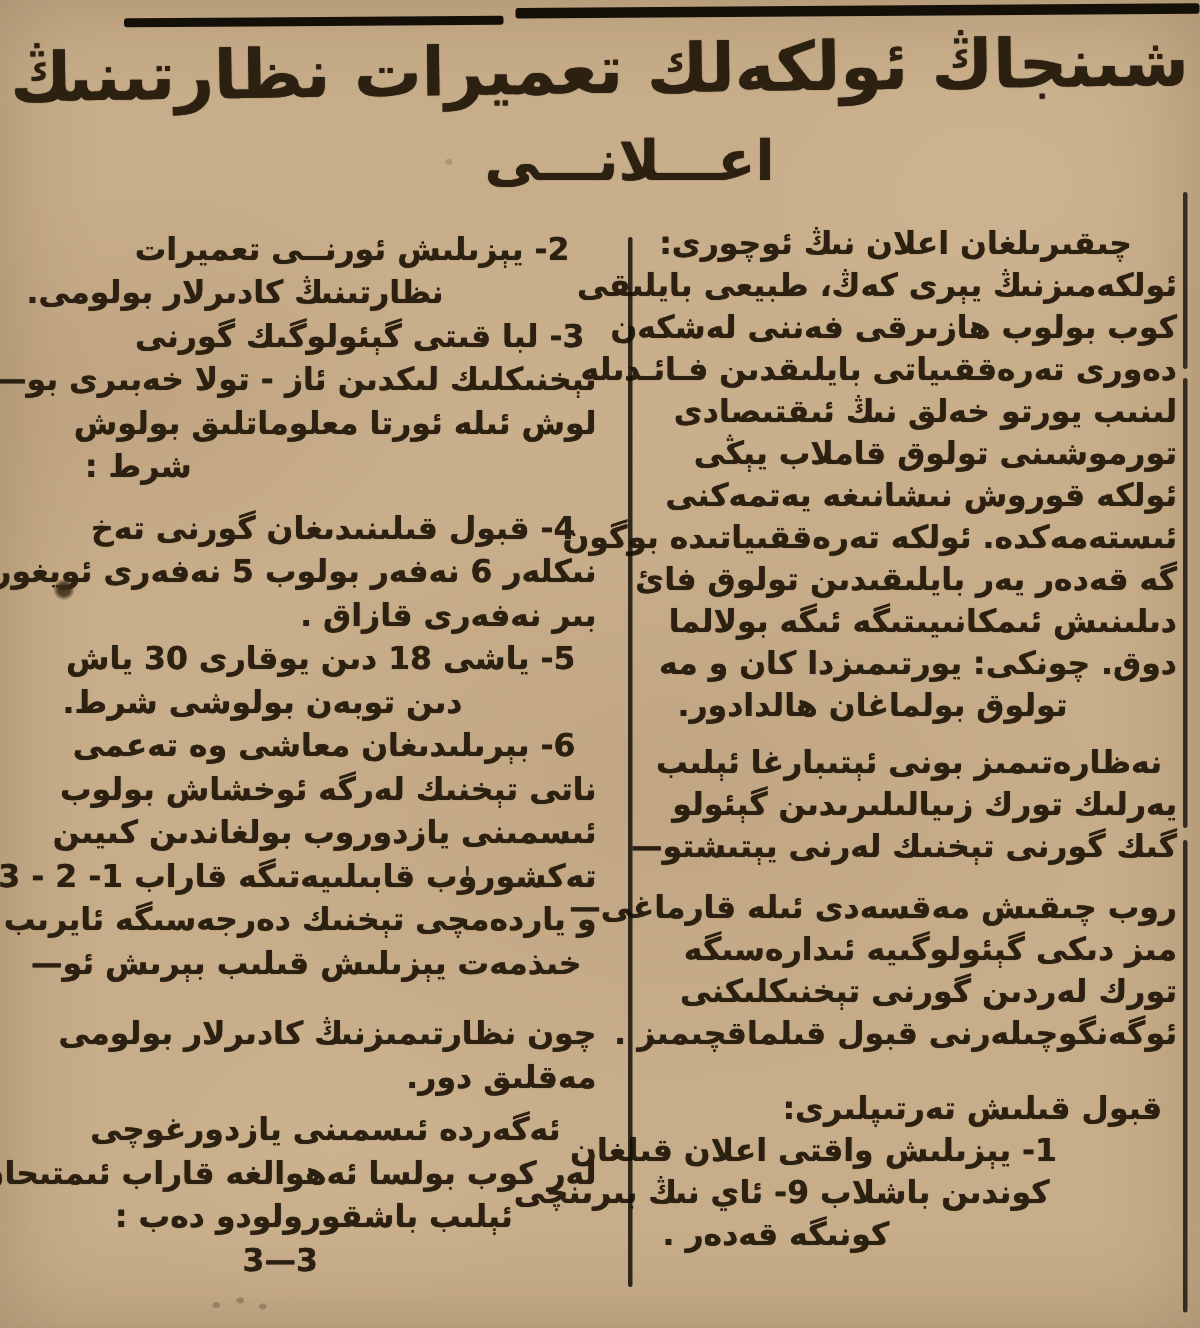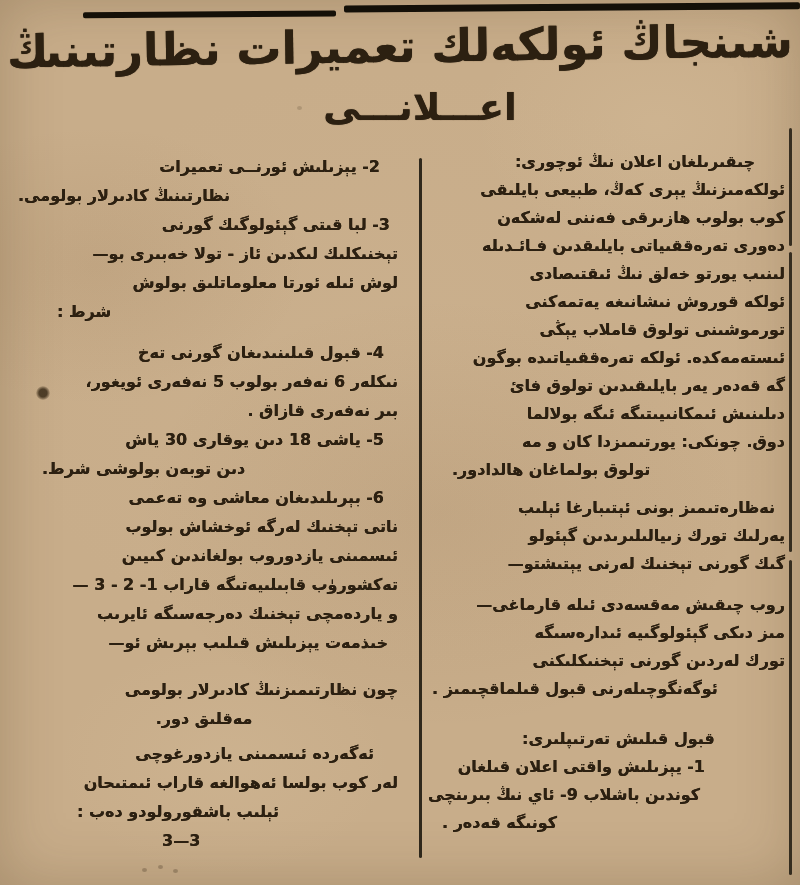--- a/index.html
+++ b/index.html
@@ -34,21 +34,21 @@
     transform:rotate(-0.8deg);letter-spacing:1px;
     text-shadow:0 0 .7px currentColor;
   }
   .subtitle{
     position:absolute;top:86px;left:0;width:100%;text-align:center;
     font-size:37px;font-weight:bold;color:var(--ink);
     transform:translateX(20px);
     text-shadow:0 0 .7px currentColor;
   }
   .col{
-    position:absolute;color:var(--ink);font-weight:bold;font-size:16px;
+    position:absolute;color:var(--ink);font-weight:bold;font-size:21px;
     text-shadow:0 0 .5px currentColor;
   }
   .col.left-pos{left:2px;top:152px;width:396px;line-height:29px;}
   .col.right-pos{left:427px;top:148px;width:358px;line-height:28px;}
   .tline{white-space:nowrap;}
   .divider{
     position:absolute;left:419px;top:158px;width:3px;height:700px;
     background:var(--rule);opacity:.85;border-radius:2px;
   }
   .edge-rule{position:absolute;left:789px;width:3px;background:var(--rule);opacity:.8;border-radius:2px;}
@@ -78,22 +78,22 @@
 
   <div class="title">شىنجاڭ ئولكەلك تعميرات نظارتىنىڭ</div>
   <div class="subtitle">اعـــلانـــى</div>
 
   <div class="col right-pos">
       <div class="tline" dir="rtl" style="text-align: right; padding-right: 30px;">چىقىرىلغان اعلان نىڭ ئوچورى:</div>
       <div class="tline" dir="rtl" style="text-align: right;">ئولكەمىزنىڭ يېرى كەڭ، طبيعى بايلىقى</div>
       <div class="tline" dir="rtl" style="text-align: right;">كوب بولوب ھازىرقى فەننى لەشكەن</div>
       <div class="tline" dir="rtl" style="text-align: right;">دەورى تەرەققىياتى بايلىقدىن فـائـدىلە</div>
       <div class="tline" dir="rtl" style="text-align: right;">لىنىب يورتو خەلق نىڭ ئىقتىصادى</div>
+      <div class="tline" dir="rtl" style="text-align: right;">تورموشىنى تولوق قاملاب يېڭى</div>
       <div class="tline" dir="rtl" style="text-align: right;">ئولكە قوروش نىشانىغە يەتمەكنى</div>
-      <div class="tline" dir="rtl" style="text-align: right;">تورموشىنى تولوق قاملاب يېڭى</div>
       <div class="tline" dir="rtl" style="text-align: right;">ئىستەمەكدە. ئولكە تەرەققىياتىدە بوگون</div>
       <div class="tline" dir="rtl" style="text-align: right;">گە قەدەر يەر بايلىقىدىن تولوق فائ</div>
       <div class="tline" dir="rtl" style="text-align: right;">دىلىنىش ئىمكانىيىتىگە ئىگە بولالما</div>
       <div class="tline" dir="rtl" style="text-align: right;">دوق. چونكى: يورتىمىزدا كان و مە</div>
       <div class="tline" dir="rtl" style="text-align: left; padding-left: 25px;">تولوق بولماغان ھالدادور.</div>
       <div class="tline" dir="rtl" style="text-align: right; padding-right: 10px; margin-top: 10px;">نەظارەتىمىز بونى ئېتىبارغا ئېلىب</div>
       <div class="tline" dir="rtl" style="text-align: right;">يەرلىك تورك زىيالىلىرىدىن گېئولو</div>
       <div class="tline" dir="rtl" style="text-align: right;">گىك گورنى تېخنىك لەرنى يېتىشتو—</div>
       <div class="tline" dir="rtl" style="text-align: right; margin-top: 13px;">روب چىقىش مەقسەدى ئىلە قارماغى—</div>
       <div class="tline" dir="rtl" style="text-align: right;">مىز دىكى گېئولوگىيە ئىدارەسىگە</div>
@@ -117,21 +117,21 @@
       <div class="tline" dir="rtl" style="text-align: right; padding-left: 4px;">بىر نەفەرى قازاق .</div>
       <div class="tline" dir="rtl" style="text-align: right; padding-right: 14px;">5- ياشى 18 دىن يوقارى 30 ياش</div>
       <div class="tline" dir="rtl" style="text-align: left; padding-left: 40px;">دىن توبەن بولوشى شرط.</div>
       <div class="tline" dir="rtl" style="text-align: right; padding-right: 14px;">6- بېرىلىدىغان معاشى وە تەعمى</div>
       <div class="tline" dir="rtl" style="text-align: right;">ناتى تېخنىك لەرگە ئوخشاش بولوب</div>
       <div class="tline" dir="rtl" style="text-align: right;">ئىسمىنى يازدوروب بولغاندىن كىيىن</div>
       <div class="tline" dir="rtl" style="text-align: right;">تەكشورۈب قابىلىيەتىگە قاراب 1- 2 - 3 —</div>
       <div class="tline" dir="rtl" style="text-align: right;">و ياردەمچى تېخنىك دەرجەسىگە ئايرىب</div>
       <div class="tline" dir="rtl" style="text-align: right; padding-right: 10px;">خىذمەت يېزىلىش قىلىب بېرىش ئو—</div>
       <div class="tline" dir="rtl" style="text-align: right; margin-top: 18px;">چون نظارتىمىزنىڭ كادىرلار بولومى</div>
-      <div class="tline" dir="rtl" style="text-align: center; padding-left: 8px;">مەقلىق دور.</div>
+      <div class="tline" dir="rtl" style="text-align: right; padding-left: 8px;">مەقلىق دور.</div>
       <div class="tline" dir="rtl" style="text-align: right; padding-right: 24px; margin-top: 6px;">ئەگەردە ئىسمىنى يازدورغوچى</div>
       <div class="tline" dir="rtl" style="text-align: right;">لەر كوب بولسا ئەھوالغە قاراب ئىمتىحان</div>
       <div class="tline" dir="rtl" style="text-align: left; padding-left: 75px;">ئېلىب باشقورولودو دەب :</div>
       <div class="tline" dir="rtl" style="text-align: left; padding-left: 160px;">3—3</div>
     </div>
 
   <div class="edge-rule e1"></div>
   <div class="edge-rule e2"></div>
   <div class="edge-rule e3"></div>
 

